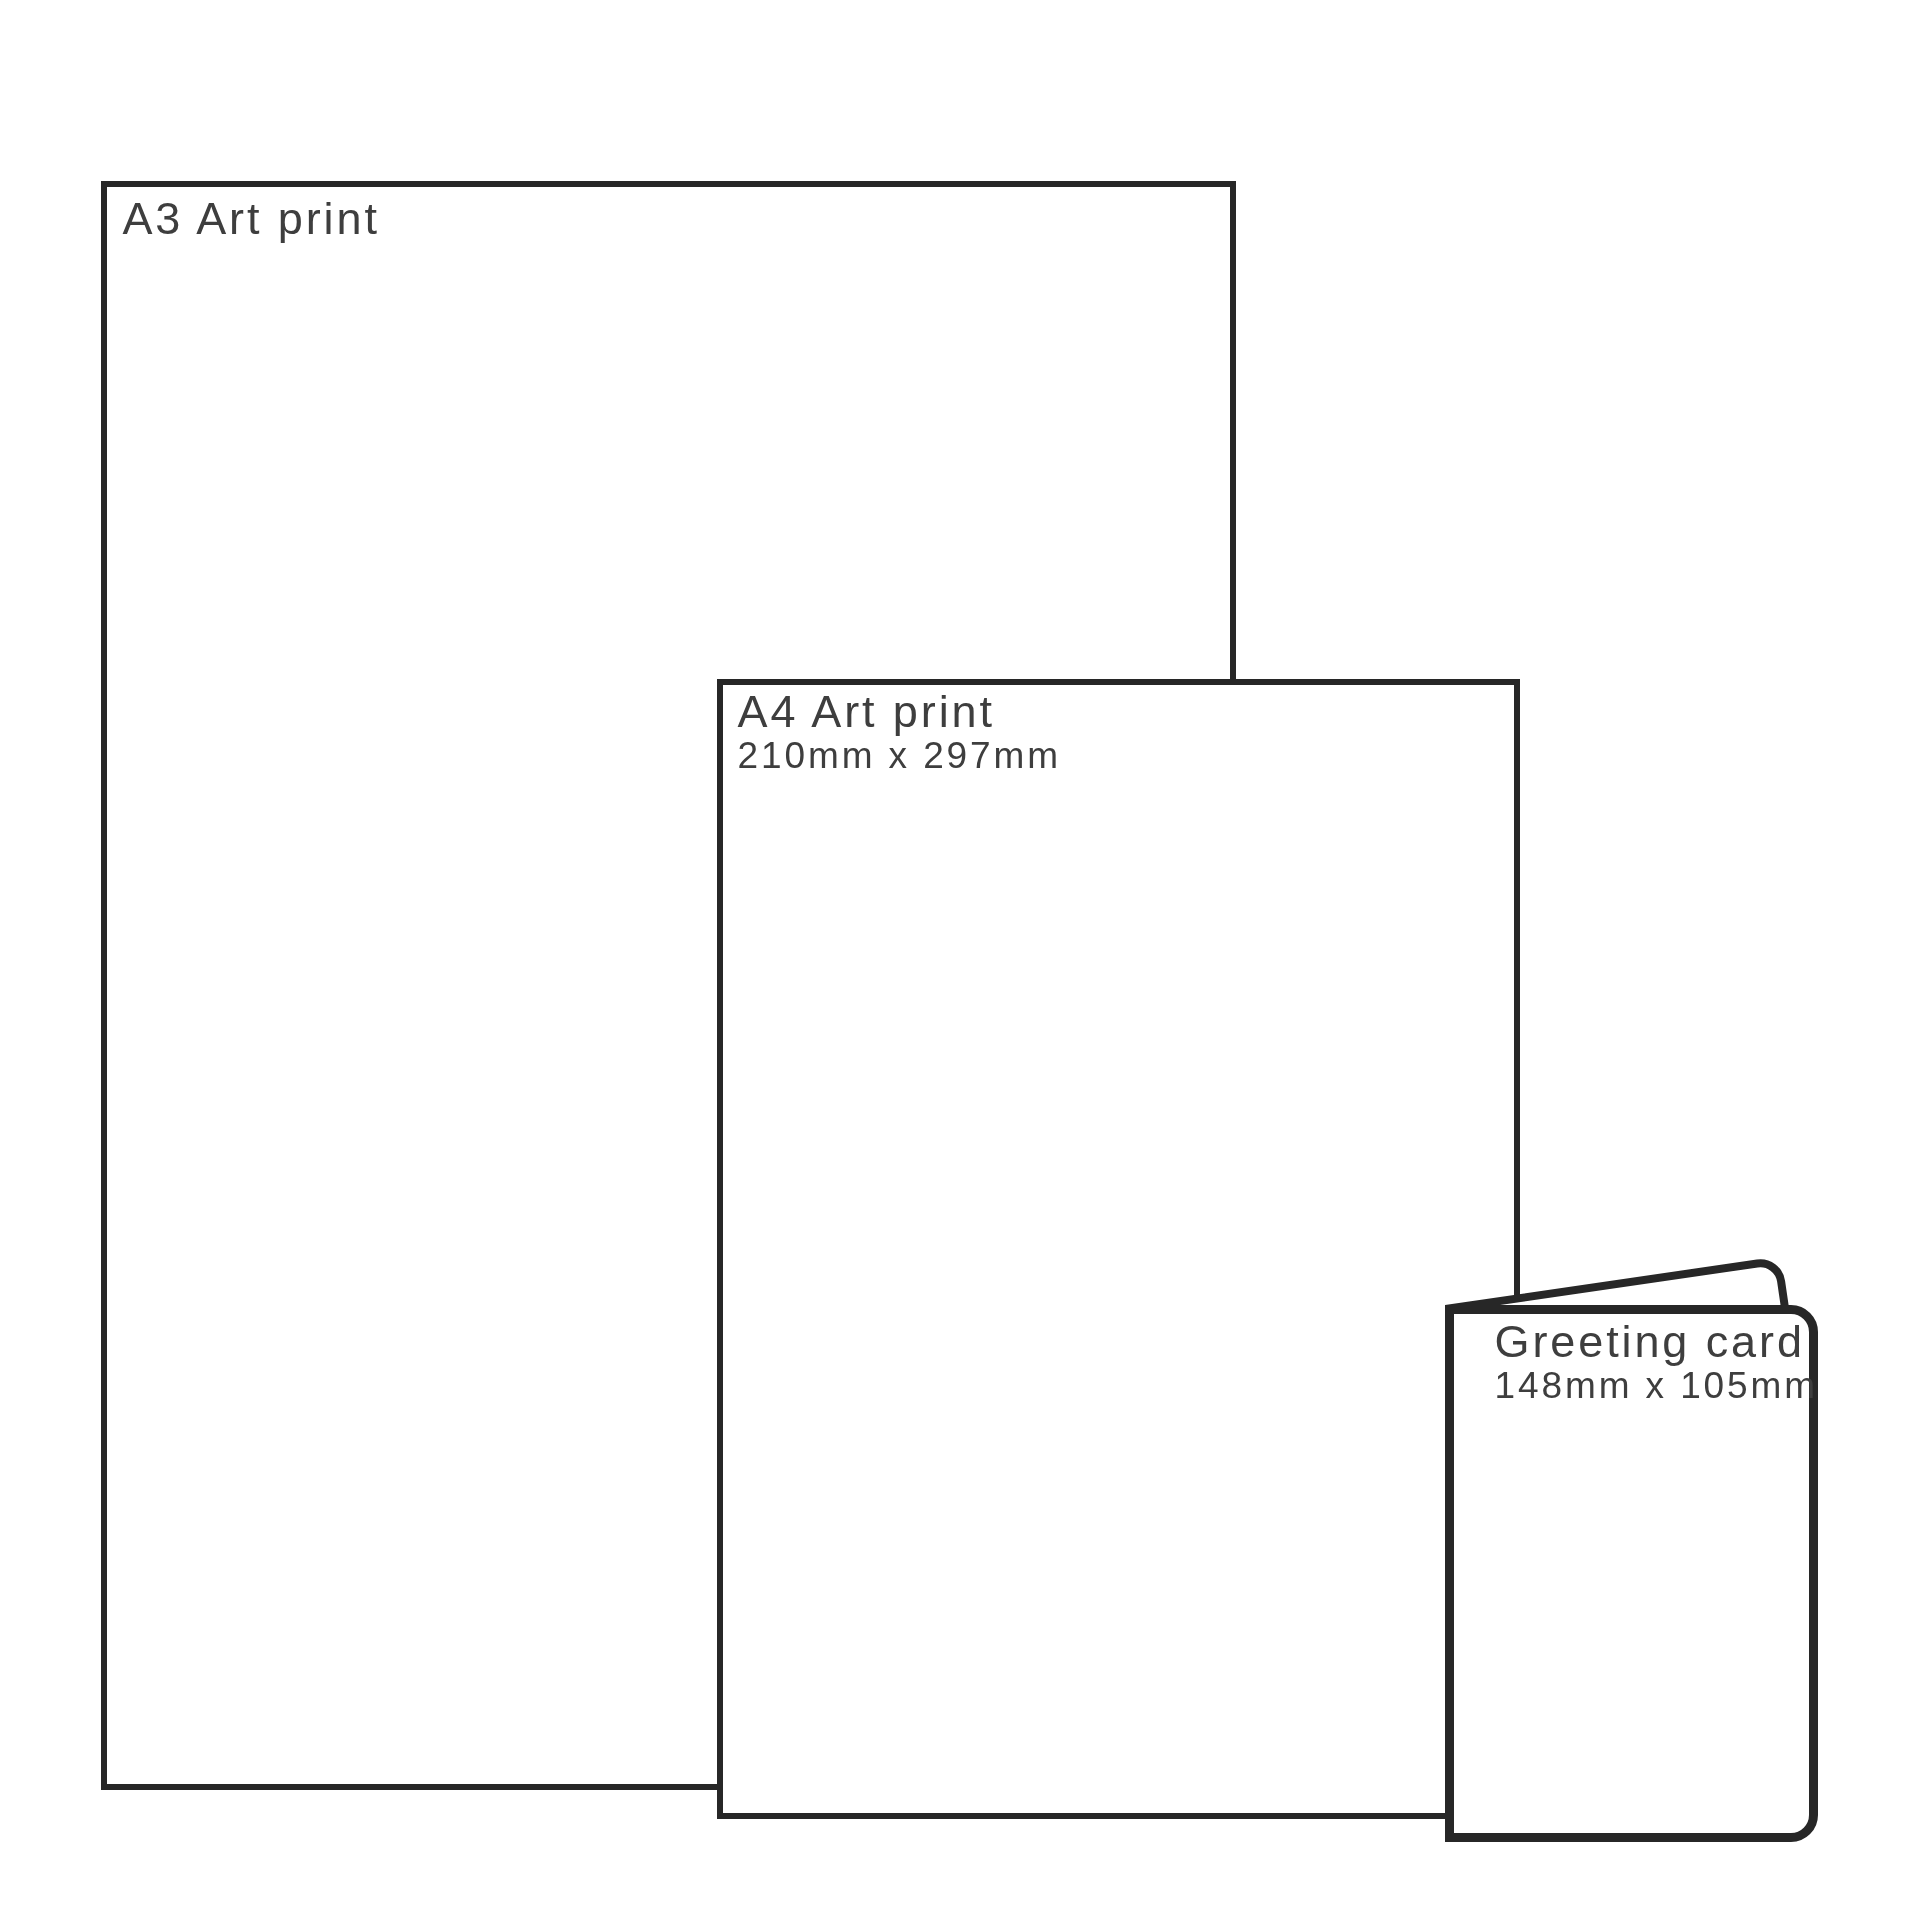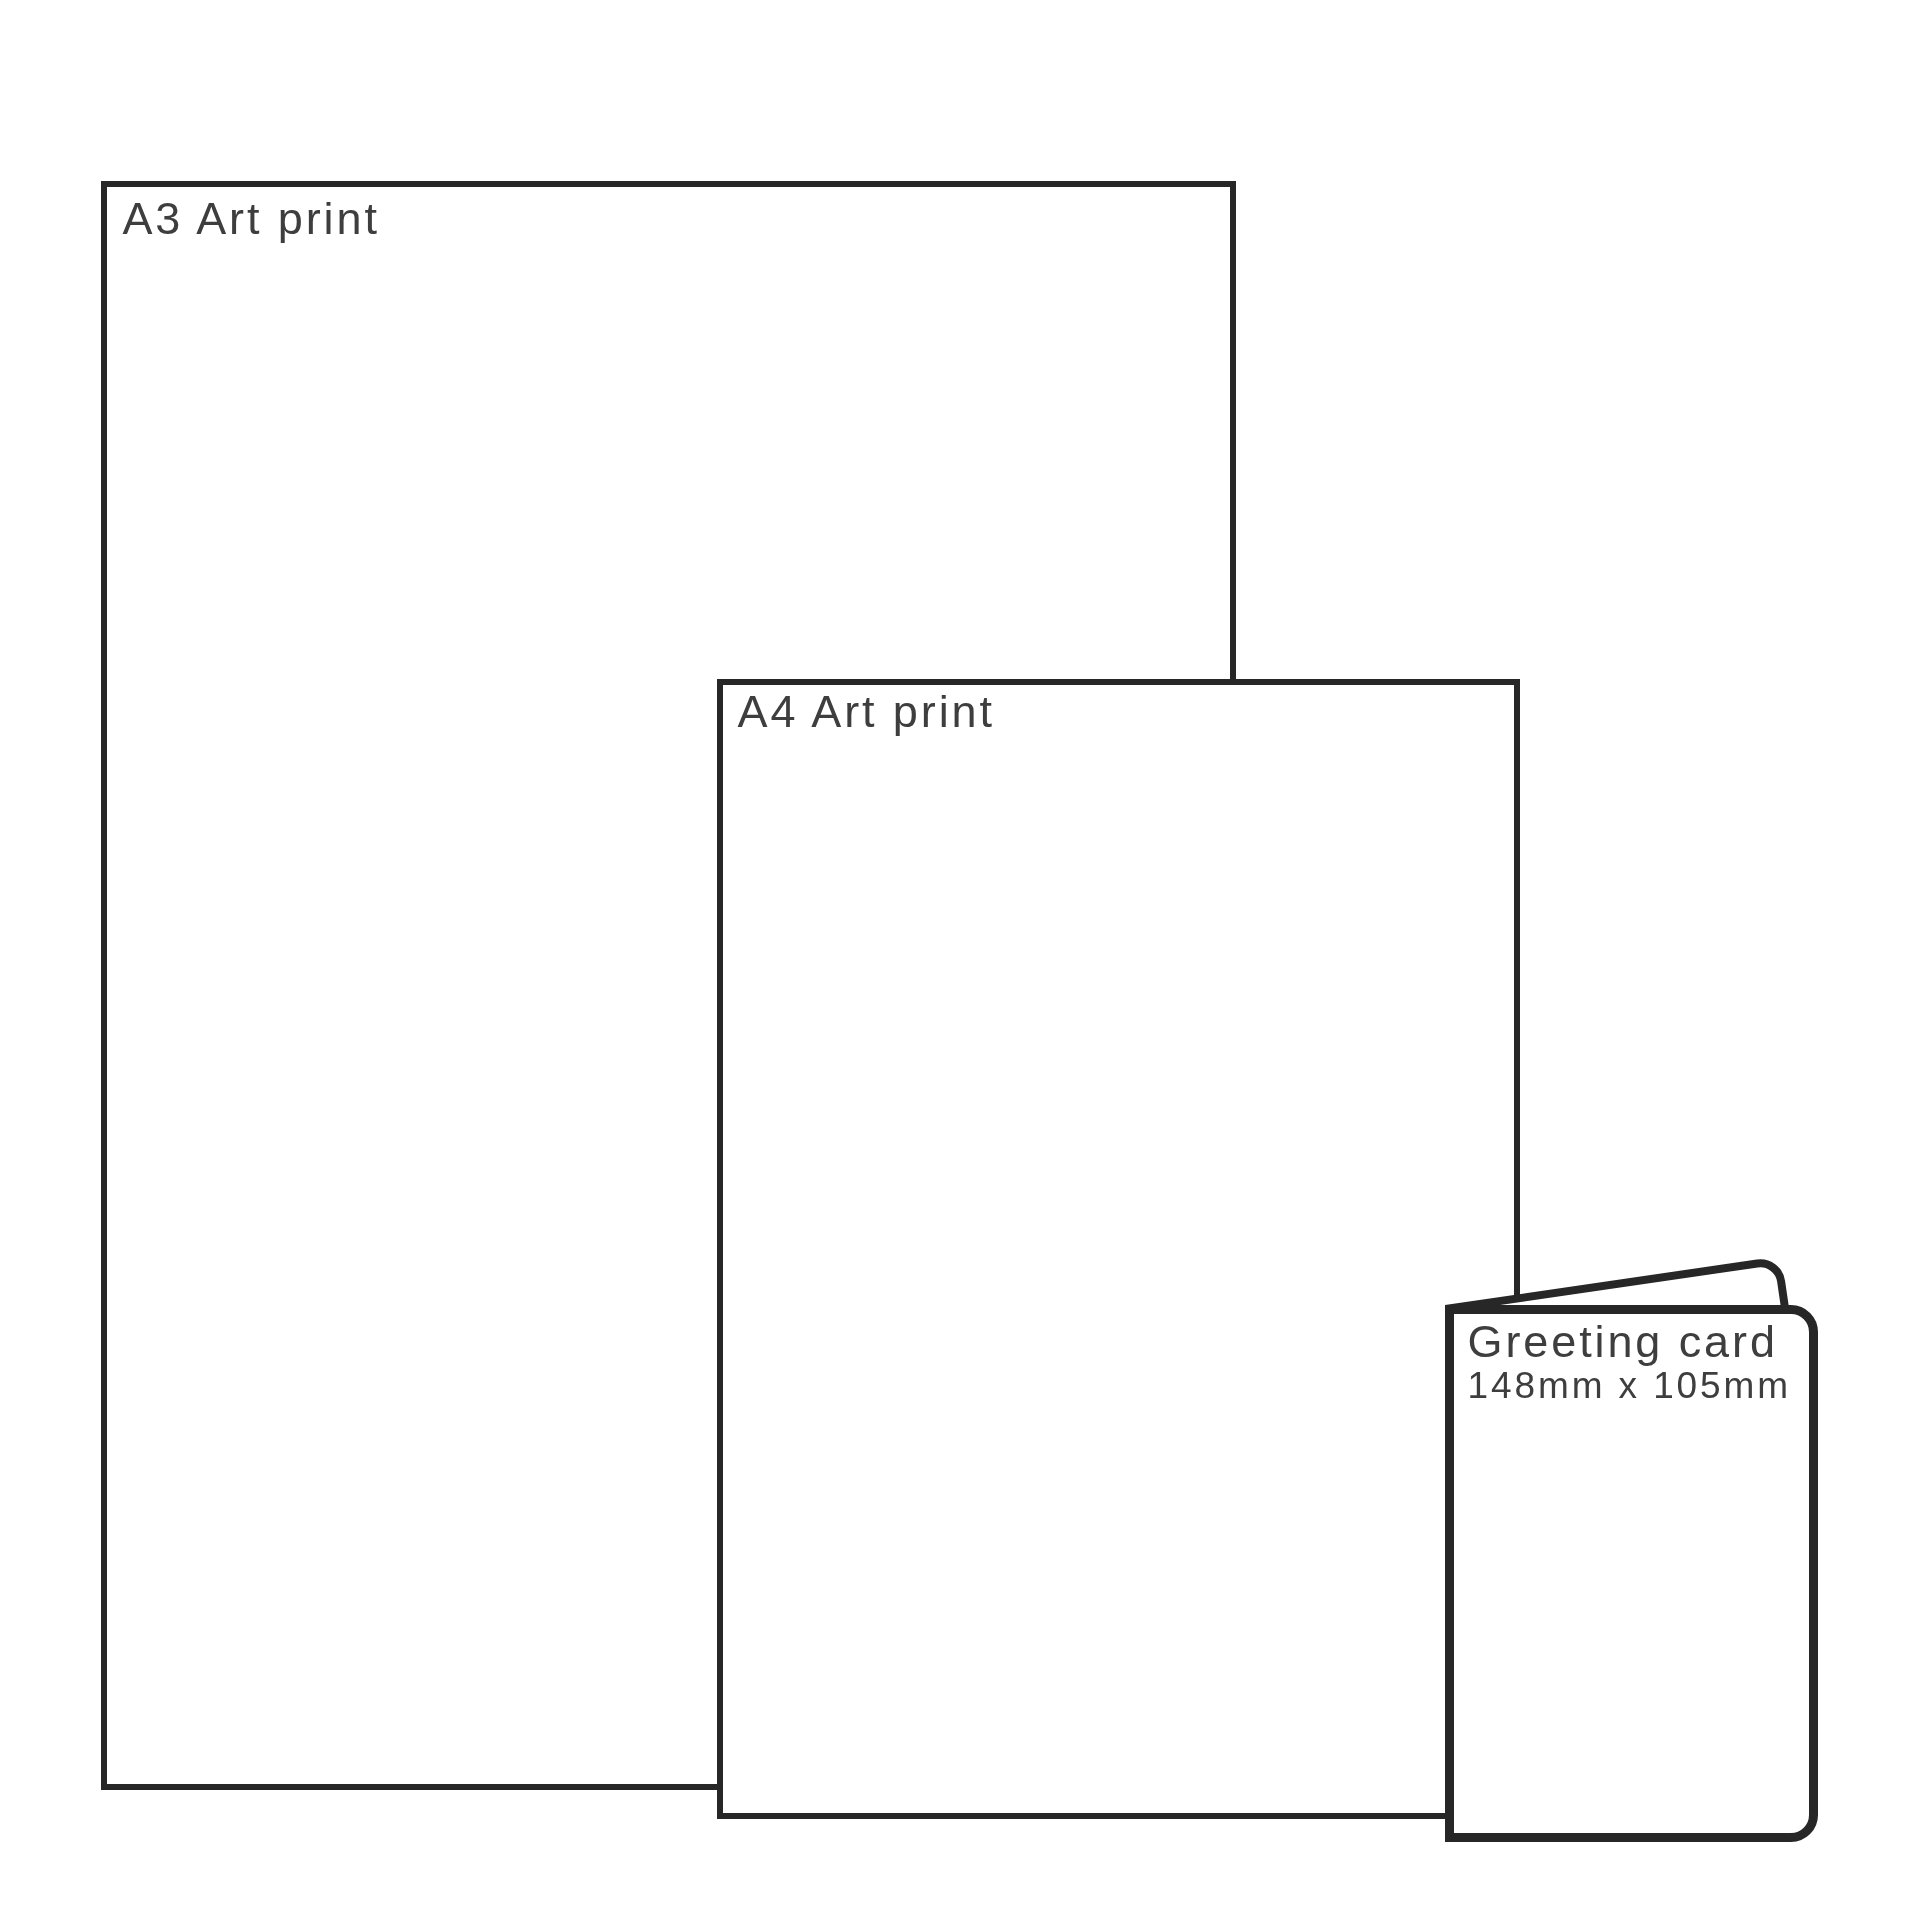--- a/index.html
+++ b/index.html
@@ -65,36 +65,37 @@
     white-space: nowrap;
   }
   .label .dims {
     font-size: 37px;
     line-height: 1.12;
     letter-spacing: 2.9px;
     white-space: nowrap;
   }
   .a3 .label { padding: 8.7px 0 0 15.4px; }
   .a4 .label { padding: 3.9px 0 0 14.5px; }
-  .card-front .label { padding: 4.8px 0 0 13.5px; }
+  .card-front .label { padding: 4.8px 0 0 13.5px; margin-left: 27px; }
 </style>
 </head>
 <body>
 
 <div class="canvas">
 
   <div class="sheet a3">
     <div class="label">
       <div class="title">A3 Art print</div>
     </div>
   </div>
 
   <div class="sheet a4">
     <div class="label">
       <div class="title">A4 Art print</div>
+      <div class="dims">210mm x 297mm</div>
     </div>
   </div>
 
   <div class="card-back"></div>
 
   <div class="card-front">
     <div class="label">
       <div class="title">Greeting card</div>
       <div class="dims">148mm x 105mm</div>
     </div>

